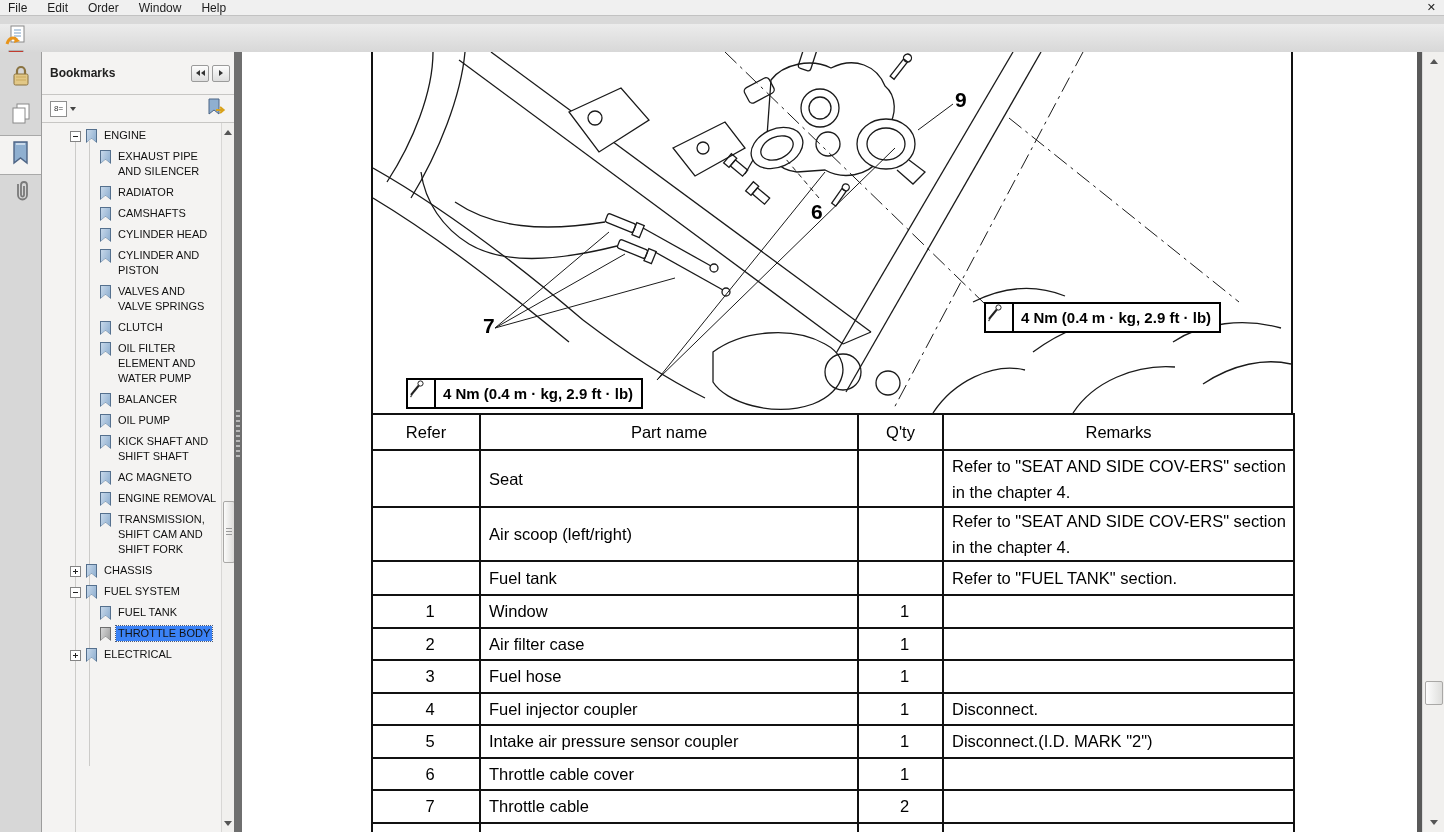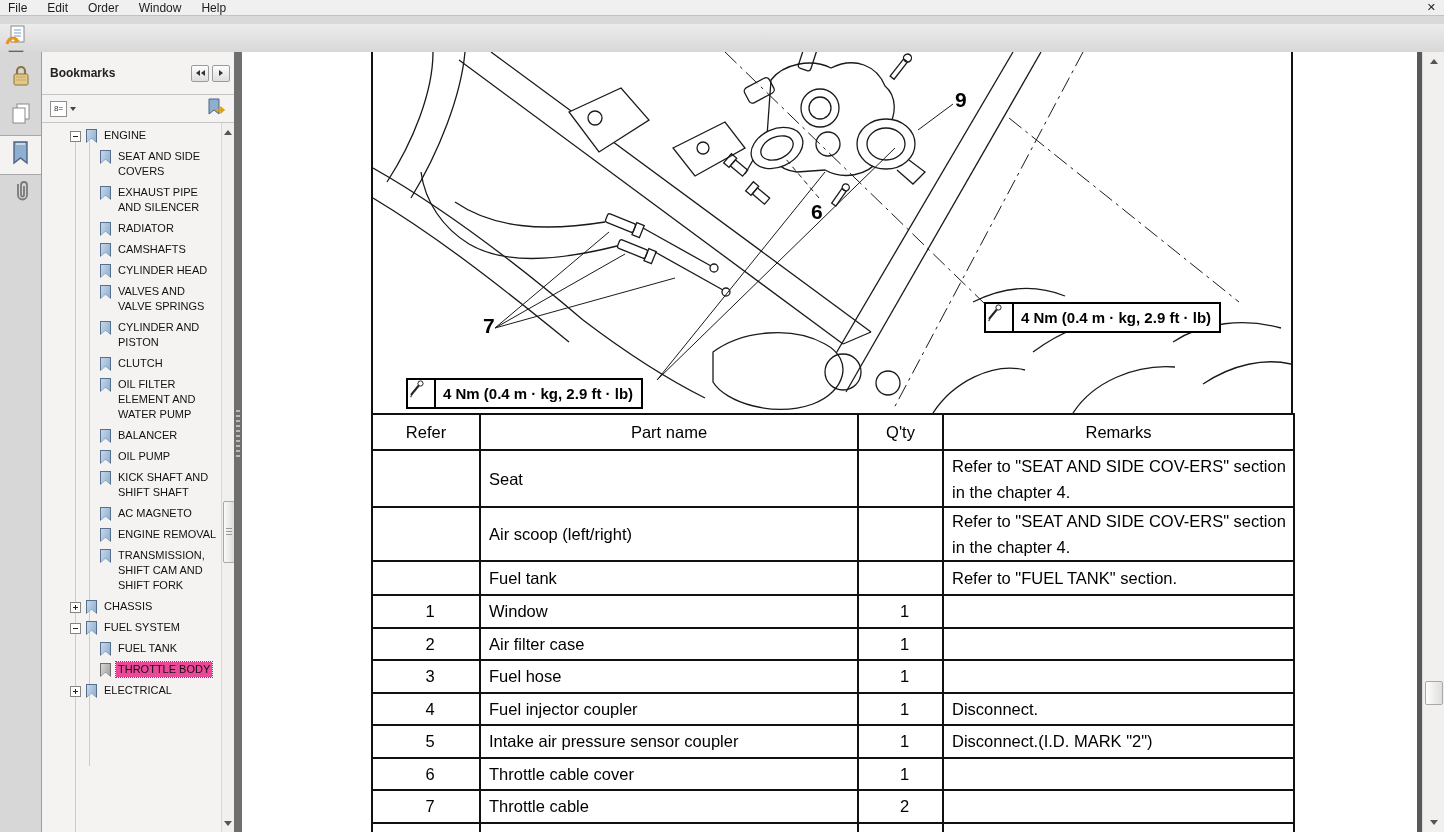--- a/index.html
+++ b/index.html
@@ -61,21 +61,21 @@
   .bm .toggle.plus::after{content:"";position:absolute;left:4px;top:2px;width:1px;height:5px;background:#222;}
   .flag{flex:none;width:11px;height:14px;margin-top:1px;position:relative;
         background:#55708e;clip-path:polygon(0 0,100% 0,100% 100%,50% 68%,0 100%);}
   .flag::before{content:"";position:absolute;inset:1px;background:linear-gradient(110deg,#c7d8ea,#8fafd0);
         clip-path:polygon(0 0,100% 0,100% 100%,50% 68%,0 100%);}
   .flag.gray{background:#6e6e6e;}
   .flag.gray::before{background:linear-gradient(110deg,#d8d8d8,#9f9f9f);}
   .bm-label{line-height:15px;padding:0 2px;}
   .bm.lvl1{padding-left:22px;}
   .bm.lvl2{padding-left:52px;}
-  .bm.sel .bm-label{background:#ec4899;outline:1px dotted #46587a;}
+  .bm.sel .bm-label{background:#3b82f6;outline:1px dotted #46587a;}
   
   .pscroll{position:absolute;right:0;top:0;bottom:0;width:12px;background:#f1f0ee;border-left:1px solid #d8d7d5;}
   .pscroll .up,.pscroll .down{position:absolute;left:0;width:12px;height:14px;display:flex;align-items:center;justify-content:center;}
   .pscroll .up{top:2px;} .pscroll .down{bottom:2px;}
   .tri-u-s{width:0;height:0;border-left:4px solid transparent;border-right:4px solid transparent;border-bottom:5px solid #555;}
   .tri-dn-s{width:0;height:0;border-left:4px solid transparent;border-right:4px solid transparent;border-top:5px solid #555;}
   .pthumb{position:absolute;left:1px;width:10px;height:60px;background:linear-gradient(90deg,#fbfbfa,#dddcda);
           border:1px solid #a9a8a6;border-radius:2px;}
   .pthumb::after{content:"";position:absolute;left:2px;right:2px;top:26px;height:7px;
           background:repeating-linear-gradient(180deg,#9a9a9a 0 1px,transparent 1px 3px);}
@@ -345,45 +345,41 @@
       <div class="spine" style="left:33px;top:10px;height:700px"></div>
       <div class="spine" style="left:47px;top:18px;height:625px"></div>
 
       <div class="bm lvl1">
           <span class="toggle"></span>
           <span class="flag"></span>
           <span class="bm-label">ENGINE</span>
         </div>
       <div class="bm lvl2">
           <span class="flag"></span>
-          <span class="bm-label">SEAT AND SIDE COVERS</span>
-        </div>
-      <div class="bm lvl2">
-          <span class="flag"></span>
           <span class="bm-label">EXHAUST PIPE AND SILENCER</span>
         </div>
       <div class="bm lvl2">
           <span class="flag"></span>
           <span class="bm-label">RADIATOR</span>
         </div>
       <div class="bm lvl2">
           <span class="flag"></span>
           <span class="bm-label">CAMSHAFTS</span>
         </div>
       <div class="bm lvl2">
           <span class="flag"></span>
           <span class="bm-label">CYLINDER HEAD</span>
         </div>
       <div class="bm lvl2">
           <span class="flag"></span>
+          <span class="bm-label">CYLINDER AND PISTON</span>
+        </div>
+      <div class="bm lvl2">
+          <span class="flag"></span>
           <span class="bm-label">VALVES AND VALVE SPRINGS</span>
-        </div>
-      <div class="bm lvl2">
-          <span class="flag"></span>
-          <span class="bm-label">CYLINDER AND PISTON</span>
         </div>
       <div class="bm lvl2">
           <span class="flag"></span>
           <span class="bm-label">CLUTCH</span>
         </div>
       <div class="bm lvl2">
           <span class="flag"></span>
           <span class="bm-label">OIL FILTER ELEMENT AND WATER PUMP</span>
         </div>
       <div class="bm lvl2">

